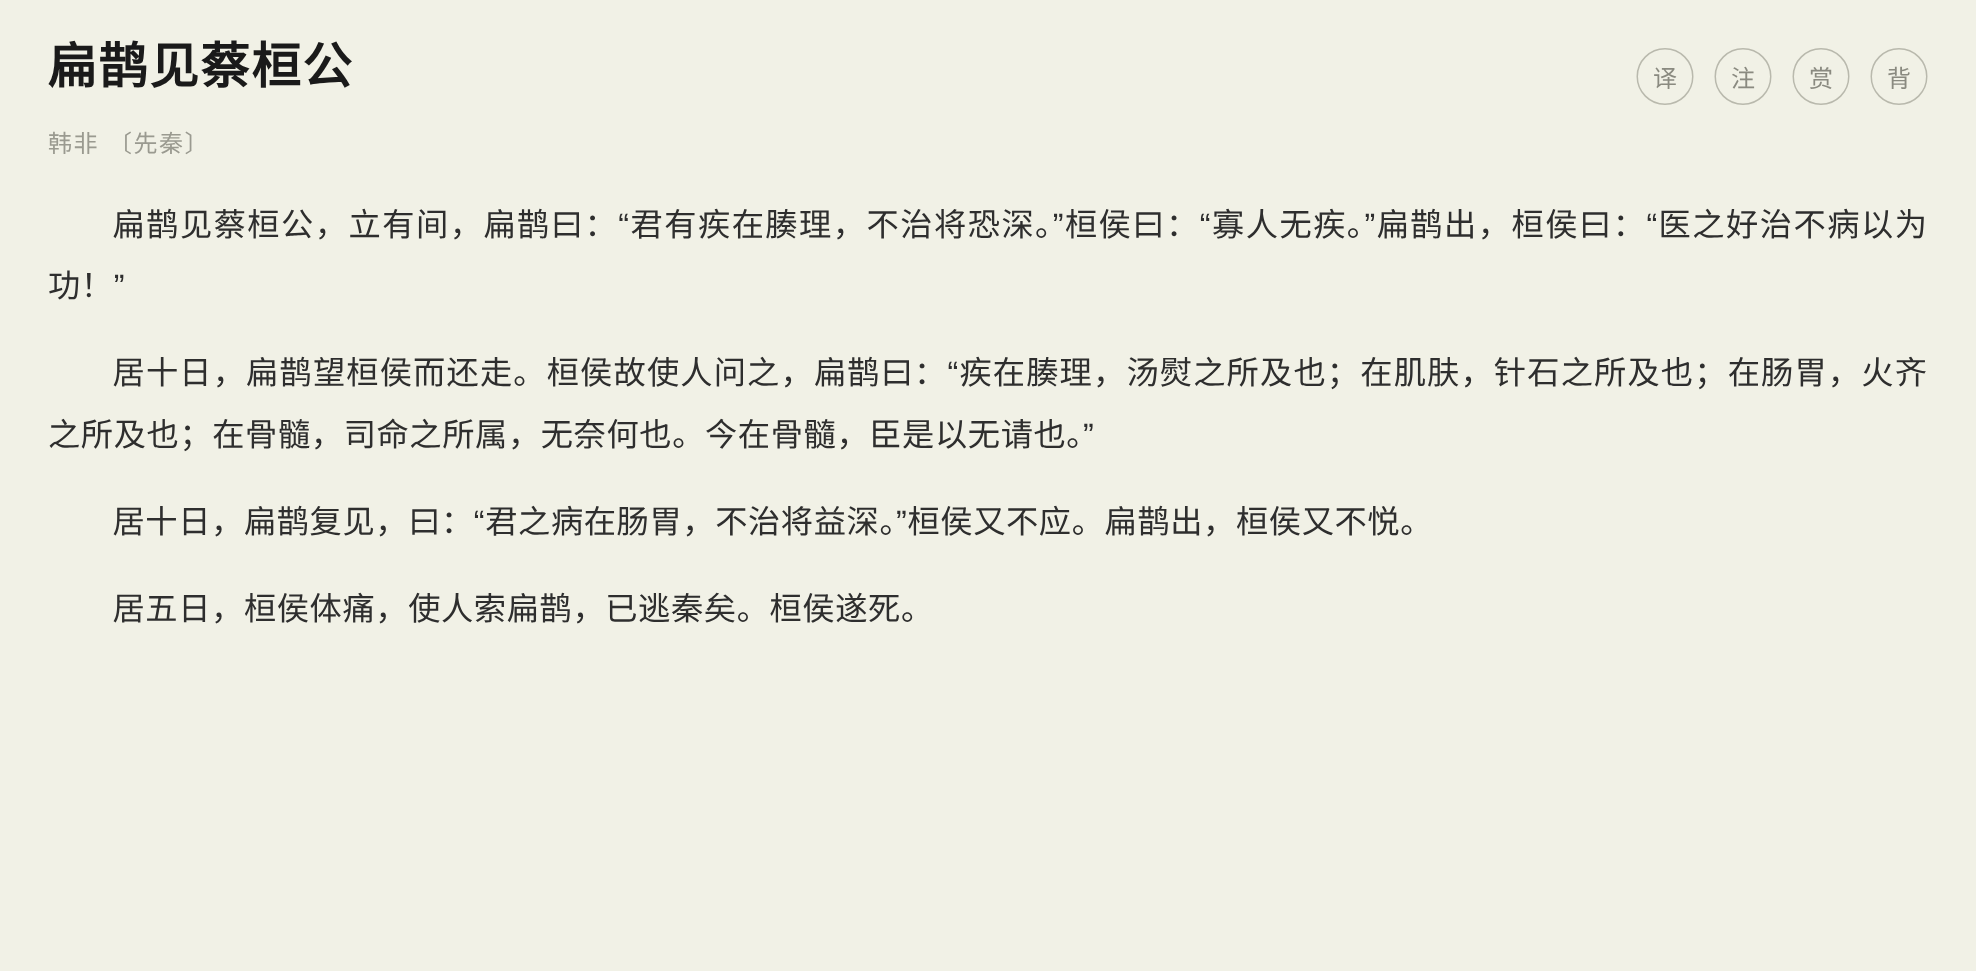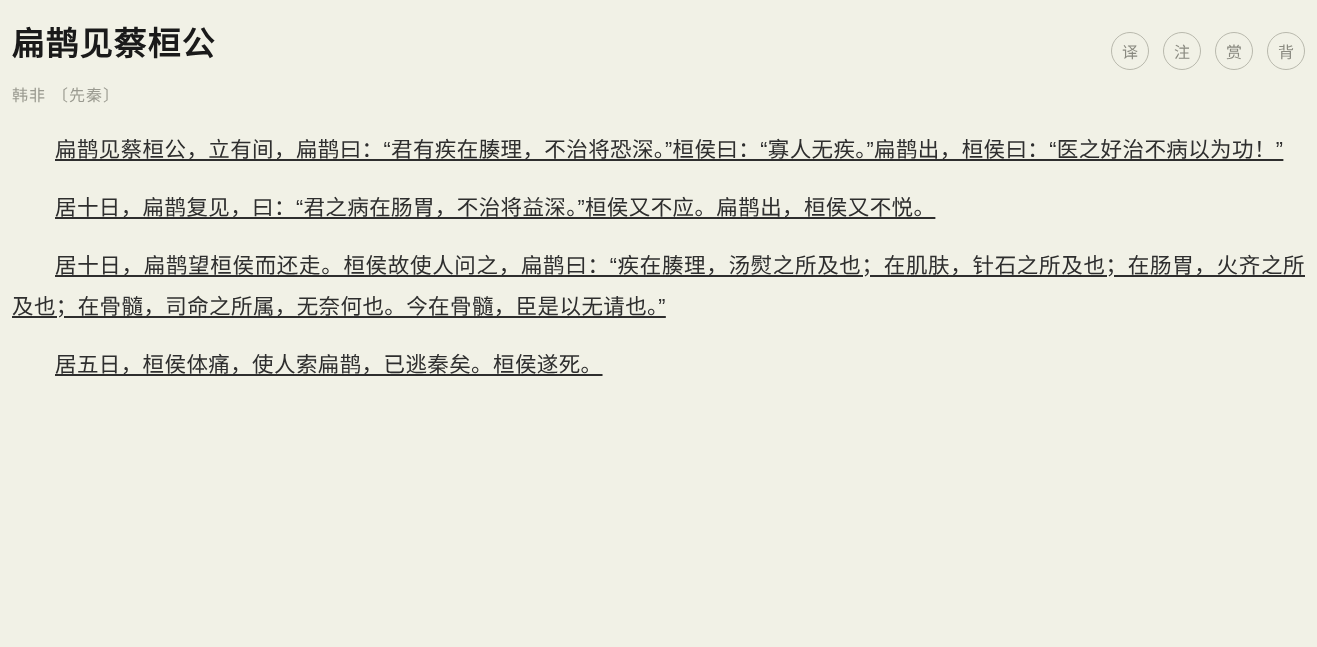--- a/index.html
+++ b/index.html
@@ -13,21 +13,21 @@
     background: #f1f1e6;
     font-family: "Liberation Sans", "DejaVu Sans", sans-serif;
     color: #333333;
     overflow: hidden;
   }
   .page {
     position: relative;
     width: 1317px;
     height: 647px;
     box-sizing: border-box;
-    padding: 0 12px;
+    padding: 0 32px;
   }
   .header {
     display: flex;
     align-items: flex-start;
     justify-content: space-between;
     padding-top: 22px;
   }
   .title {
     font-size: 33px;
     font-weight: bold;
@@ -71,21 +71,20 @@
     margin-top: 24px;
   }
   .para {
     font-size: 21.5px;
     line-height: 41px;
     color: #2e2e2e;
     text-indent: 2em;
     margin: 0 0 17px 0;
     letter-spacing: 0.4px;
     text-align: justify;
-    text-decoration: underline;
   }
 </style>
 </head>
 <body>
 
 <div class="page">
 
   <div class="header">
     <h1 class="title">扁鹊见蔡桓公</h1>
     <div class="tool-group">
@@ -95,18 +94,18 @@
       <div class="tool-btn">背</div>
     </div>
   </div>
 
   <div class="byline">
     <span>韩非</span><span class="dynasty">〔先秦〕</span>
   </div>
 
   <div class="content">
     <p class="para">扁鹊见蔡桓公，立有间，扁鹊曰：“君有疾在腠理，不治将恐深。”桓侯曰：“寡人无疾。”扁鹊出，桓侯曰：“医之好治不病以为功！”</p>
+    <p class="para">居十日，扁鹊望桓侯而还走。桓侯故使人问之，扁鹊曰：“疾在腠理，汤熨之所及也；在肌肤，针石之所及也；在肠胃，火齐之所及也；在骨髓，司命之所属，无奈何也。今在骨髓，臣是以无请也。”</p>
     <p class="para">居十日，扁鹊复见，曰：“君之病在肠胃，不治将益深。”桓侯又不应。扁鹊出，桓侯又不悦。</p>
-    <p class="para">居十日，扁鹊望桓侯而还走。桓侯故使人问之，扁鹊曰：“疾在腠理，汤熨之所及也；在肌肤，针石之所及也；在肠胃，火齐之所及也；在骨髓，司命之所属，无奈何也。今在骨髓，臣是以无请也。”</p>
     <p class="para">居五日，桓侯体痛，使人索扁鹊，已逃秦矣。桓侯遂死。</p>
   </div>
 
 </div>
 
 </body></html>

